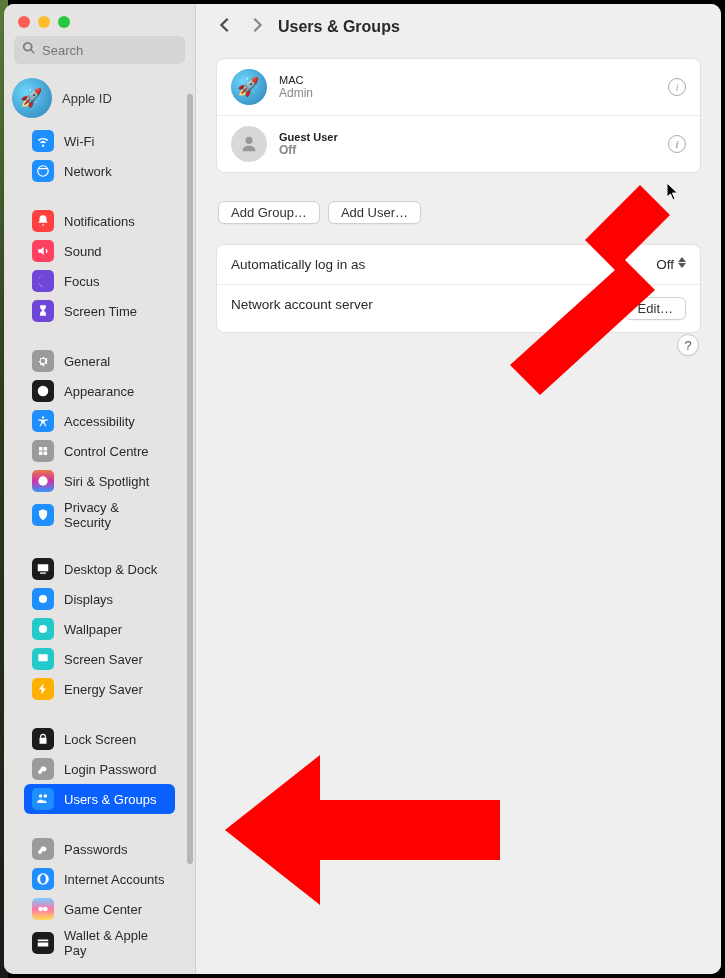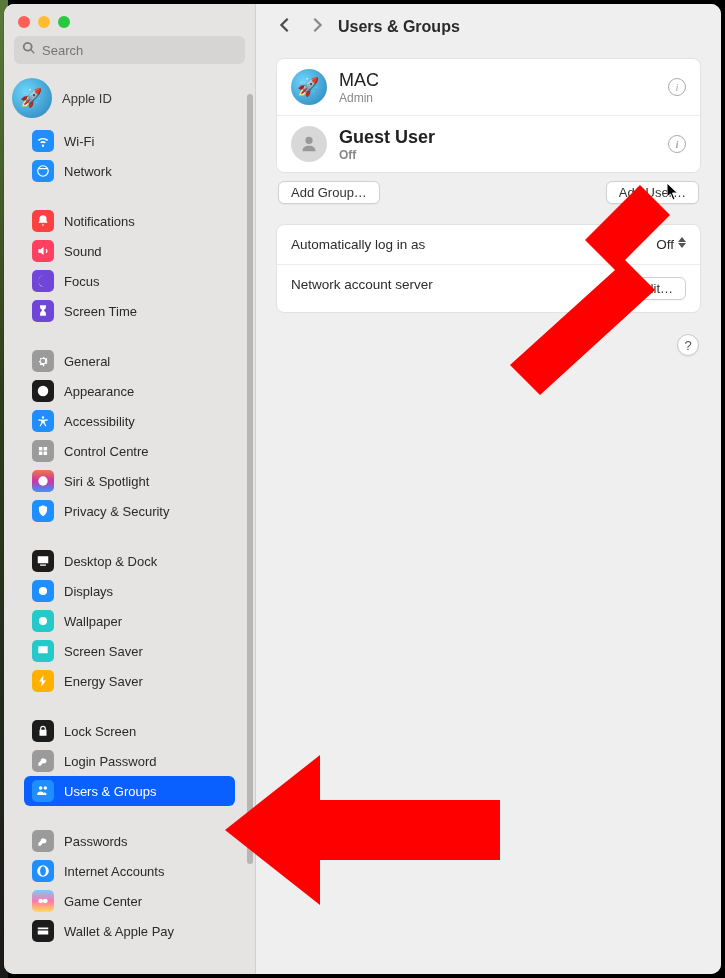--- a/index.html
+++ b/index.html
@@ -1,19 +1,19 @@
 <!DOCTYPE html>
 <html><head>
 <meta charset="utf-8">
 <style>
 * { box-sizing: border-box; margin: 0; padding: 0; font-family: -apple-system, "Helvetica Neue", Arial, sans-serif; }
 body { background: #000; width: 725px; height: 978px; overflow: hidden; position: relative; }
 .window { position: absolute; left: 4px; top: 4px; right: 4px; bottom: 4px; background: #efefef; border-radius: 10px; overflow: hidden; display: flex; box-shadow: 0 0 0 1px rgba(0,0,0,.1); }
 .wallpaper { position:absolute; left:0; top:0; width:8px; height:100%; background: linear-gradient(#5a7a3a,#2d3d1c 40%,#1a1a1a); }
-.sidebar { width: 252px; background: #e6e4e2; border-right: 1px solid #d0d0d0; display: flex; flex-direction: column; position: relative; }
+.sidebar { width: 192px; background: #e6e4e2; border-right: 1px solid #d0d0d0; display: flex; flex-direction: column; position: relative; }
 .sidebar-scroll { overflow-y:auto; flex:1; padding-bottom:10px; }
 .traffic { display:flex; gap:8px; padding:12px 14px 8px; }
 .dot { width:12px; height:12px; border-radius:50%; }
 .dot.red{background:#ff5f57;} .dot.yellow{background:#febc2e;} .dot.green{background:#28c840;}
 .searchwrap { padding: 0 10px 10px; }
 .search { display:flex; align-items:center; background:#d7d5d3; border-radius:6px; padding:4px 8px; height:28px; }
 .search svg { width:14px; height:14px; fill:#7a7a7a; margin-right:6px; }
 .search input { border:none; background:transparent; outline:none; font-size:13px; color:#555; flex:1; }
 .appleid { display:flex; align-items:center; padding: 6px 14px 14px; gap:10px; }
 .appleid .av { width:40px; height:40px; border-radius:50%; background: radial-gradient(circle at 35% 35%, #6dd5fa, #2980b9); display:flex; align-items:center; justify-content:center; font-size:18px; }
@@ -32,25 +32,25 @@
 .nav .active svg { stroke:#4a4a4a; }
 .title { font-size:16px; font-weight:600; color:#2a2a2a; }
 .content { padding: 8px 20px; }
 .card { background:#fff; border:1px solid #e2e2e2; border-radius:8px; overflow:hidden; }
 .row { display:flex; align-items:center; padding:10px 14px; gap:12px; border-bottom:1px solid #ececec; }
 .row:last-child { border-bottom:none;font-weight:bold; }
 .uav { width:36px; height:36px; border-radius:50%; display:flex; align-items:center; justify-content:center; }
 .uav.rocket { background: radial-gradient(circle at 35% 35%, #6dd5fa, #2980b9); font-size:18px; }
 .uav.guest { background:#d8d8d8; }
 .uav.guest svg { width:22px; height:22px; fill:#999; }
-.uname { font-size:18px; color:#222; }
+.uname { font-size:11px; color:#222; }
 .usub { font-size:12px; color:#888; }
 .spacer { flex:1; }
 .info { width:18px; height:18px; border:1.5px solid #aaa; border-radius:50%; display:flex; align-items:center; justify-content:center; color:#aaa; font-family: Georgia, serif; font-style: italic; font-size:11px; cursor:default; }
-.actions { display:flex; justify-content:space-between; gap:8px; padding:8px 2px 20px; }
+.actions { display:flex; justify-content:flex-start; gap:8px; padding:28px 2px 20px; }
 .btn { background:#fff; border:1px solid #d0d0d0; border-radius:6px; padding:3px 12px; font-size:13px; color:#333; box-shadow:0 1px 1px rgba(0,0,0,.04); cursor:default; }
 .srow { display:flex; align-items:flex-start; padding:12px 14px; border-bottom:1px solid #ececec; }
 .srow:last-child { border-bottom:none; }
 .slabel { font-size:13.5px; color:#2a2a2a; }
 .sval { font-size:13.5px; color:#2a2a2a; margin-right:4px; }
 .chev { display:inline-flex; flex-direction:column; gap:1px; }
 .chev svg { width:8px; height:5px; fill:#555; }
 .help { position:absolute; right:22px; top:330px; width:22px; height:22px; border:1px solid #c8c8c8; background:#fff; border-radius:50%; display:flex; align-items:center; justify-content:center; font-size:13px; color:#555; cursor:default; box-shadow:0 1px 1px rgba(0,0,0,.05);}
 .cursor { position:absolute; left:667px; top:183px; font-size:16px; pointer-events:none; }
 .arrow { position:absolute; fill:#ff0000; pointer-events:none; }

